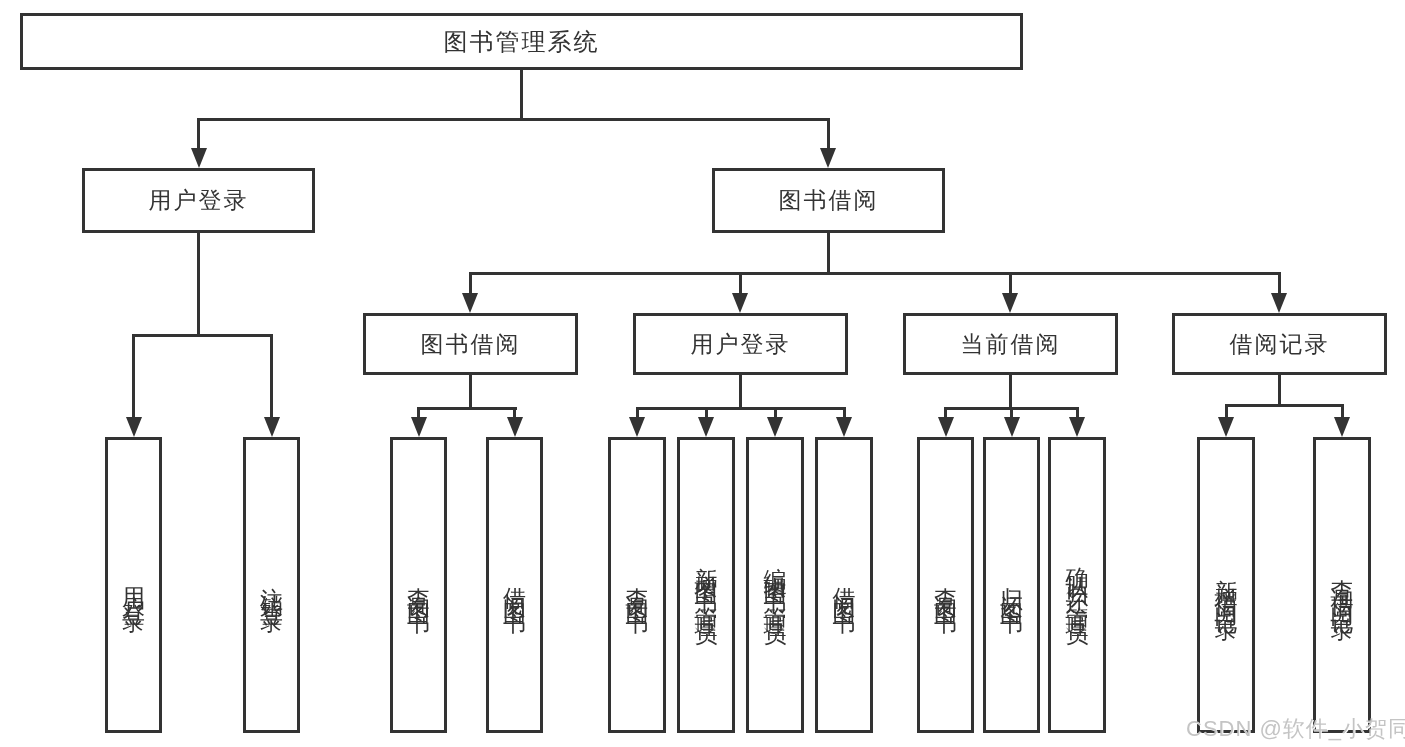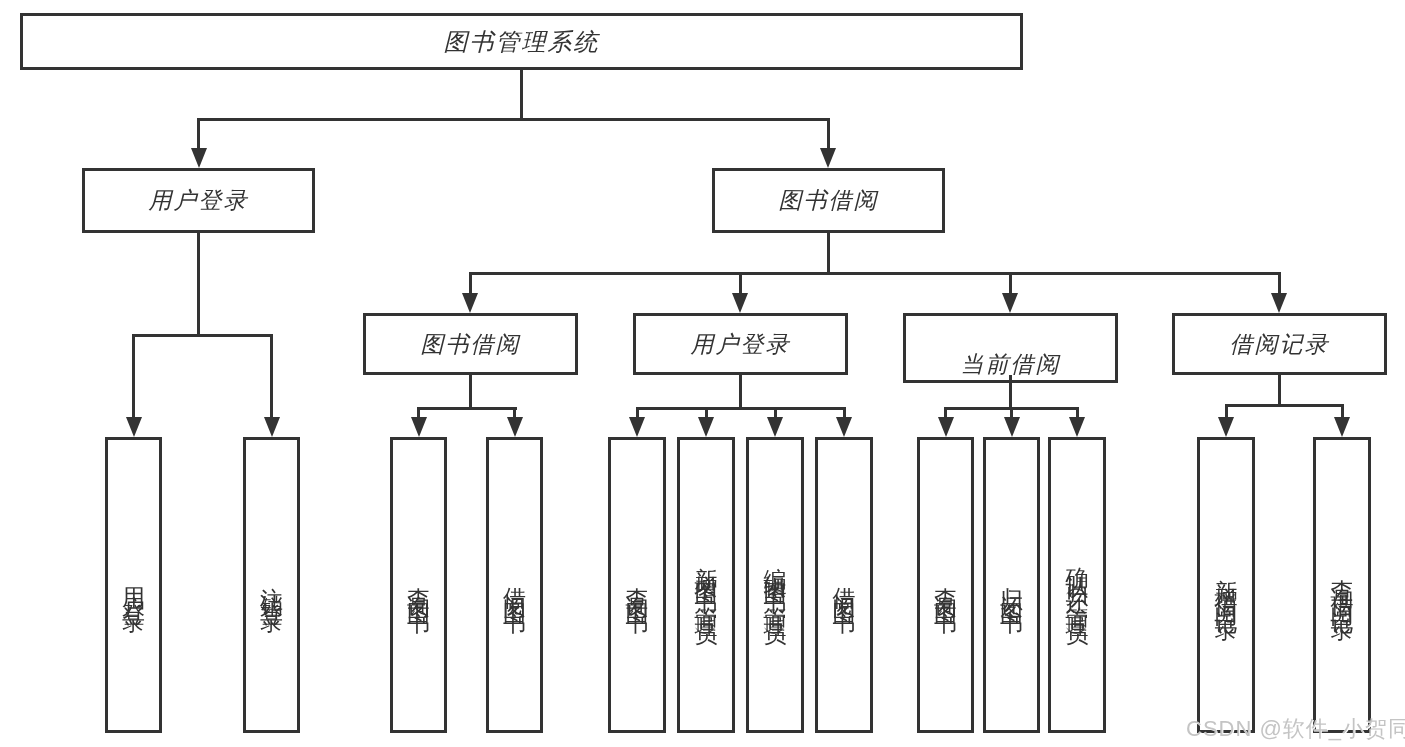--- a/index.html
+++ b/index.html
@@ -9,21 +9,21 @@
     font-family:"Liberation Sans","DejaVu Sans",sans-serif;
     color:var(--text,#333);
   }
   .box{
     position:absolute;box-sizing:border-box;
     border:3px solid var(--line,#333);
     background:#fff;
     display:flex;align-items:center;justify-content:center;
   }
   .box .lbl{
-    font-size:23px;letter-spacing:2px;color:var(--text,#333);white-space:nowrap;font-style:italic;
+    font-size:23px;letter-spacing:2px;color:var(--text,#333);white-space:nowrap;
   }
   .box.rootbox .lbl{font-size:24px;}
   .vbox{
     position:absolute;box-sizing:border-box;
     border:3px solid var(--line,#333);
     background:#fff;
     display:flex;align-items:center;justify-content:center;
   }
   .vbox .vlbl{
     writing-mode:vertical-rl;text-orientation:mixed;
@@ -54,21 +54,21 @@
 <div class="box" style="left:712px;top:168px;width:233px;height:65px;">
   <span class="lbl">图书借阅</span>
 </div>
 
 <div class="box" style="left:363px;top:313px;width:215px;height:62px;">
   <span class="lbl">图书借阅</span>
 </div>
 <div class="box" style="left:633px;top:313px;width:215px;height:62px;">
   <span class="lbl">用户登录</span>
 </div>
-<div class="box" style="left:903px;top:313px;width:215px;height:70px;align-items:flex-end;">
+<div class="box" style="left:903px;top:313px;width:215px;height:62px;">
   <span class="lbl">当前借阅</span>
 </div>
 <div class="box" style="left:1172px;top:313px;width:215px;height:62px;">
   <span class="lbl">借阅记录</span>
 </div>
 
 <div class="vbox" style="left:105px;top:437px;width:57px;height:296px;">
   <span class="vlbl">用户登录</span>
 </div>
 <div class="vbox" style="left:243px;top:437px;width:57px;height:296px;">

